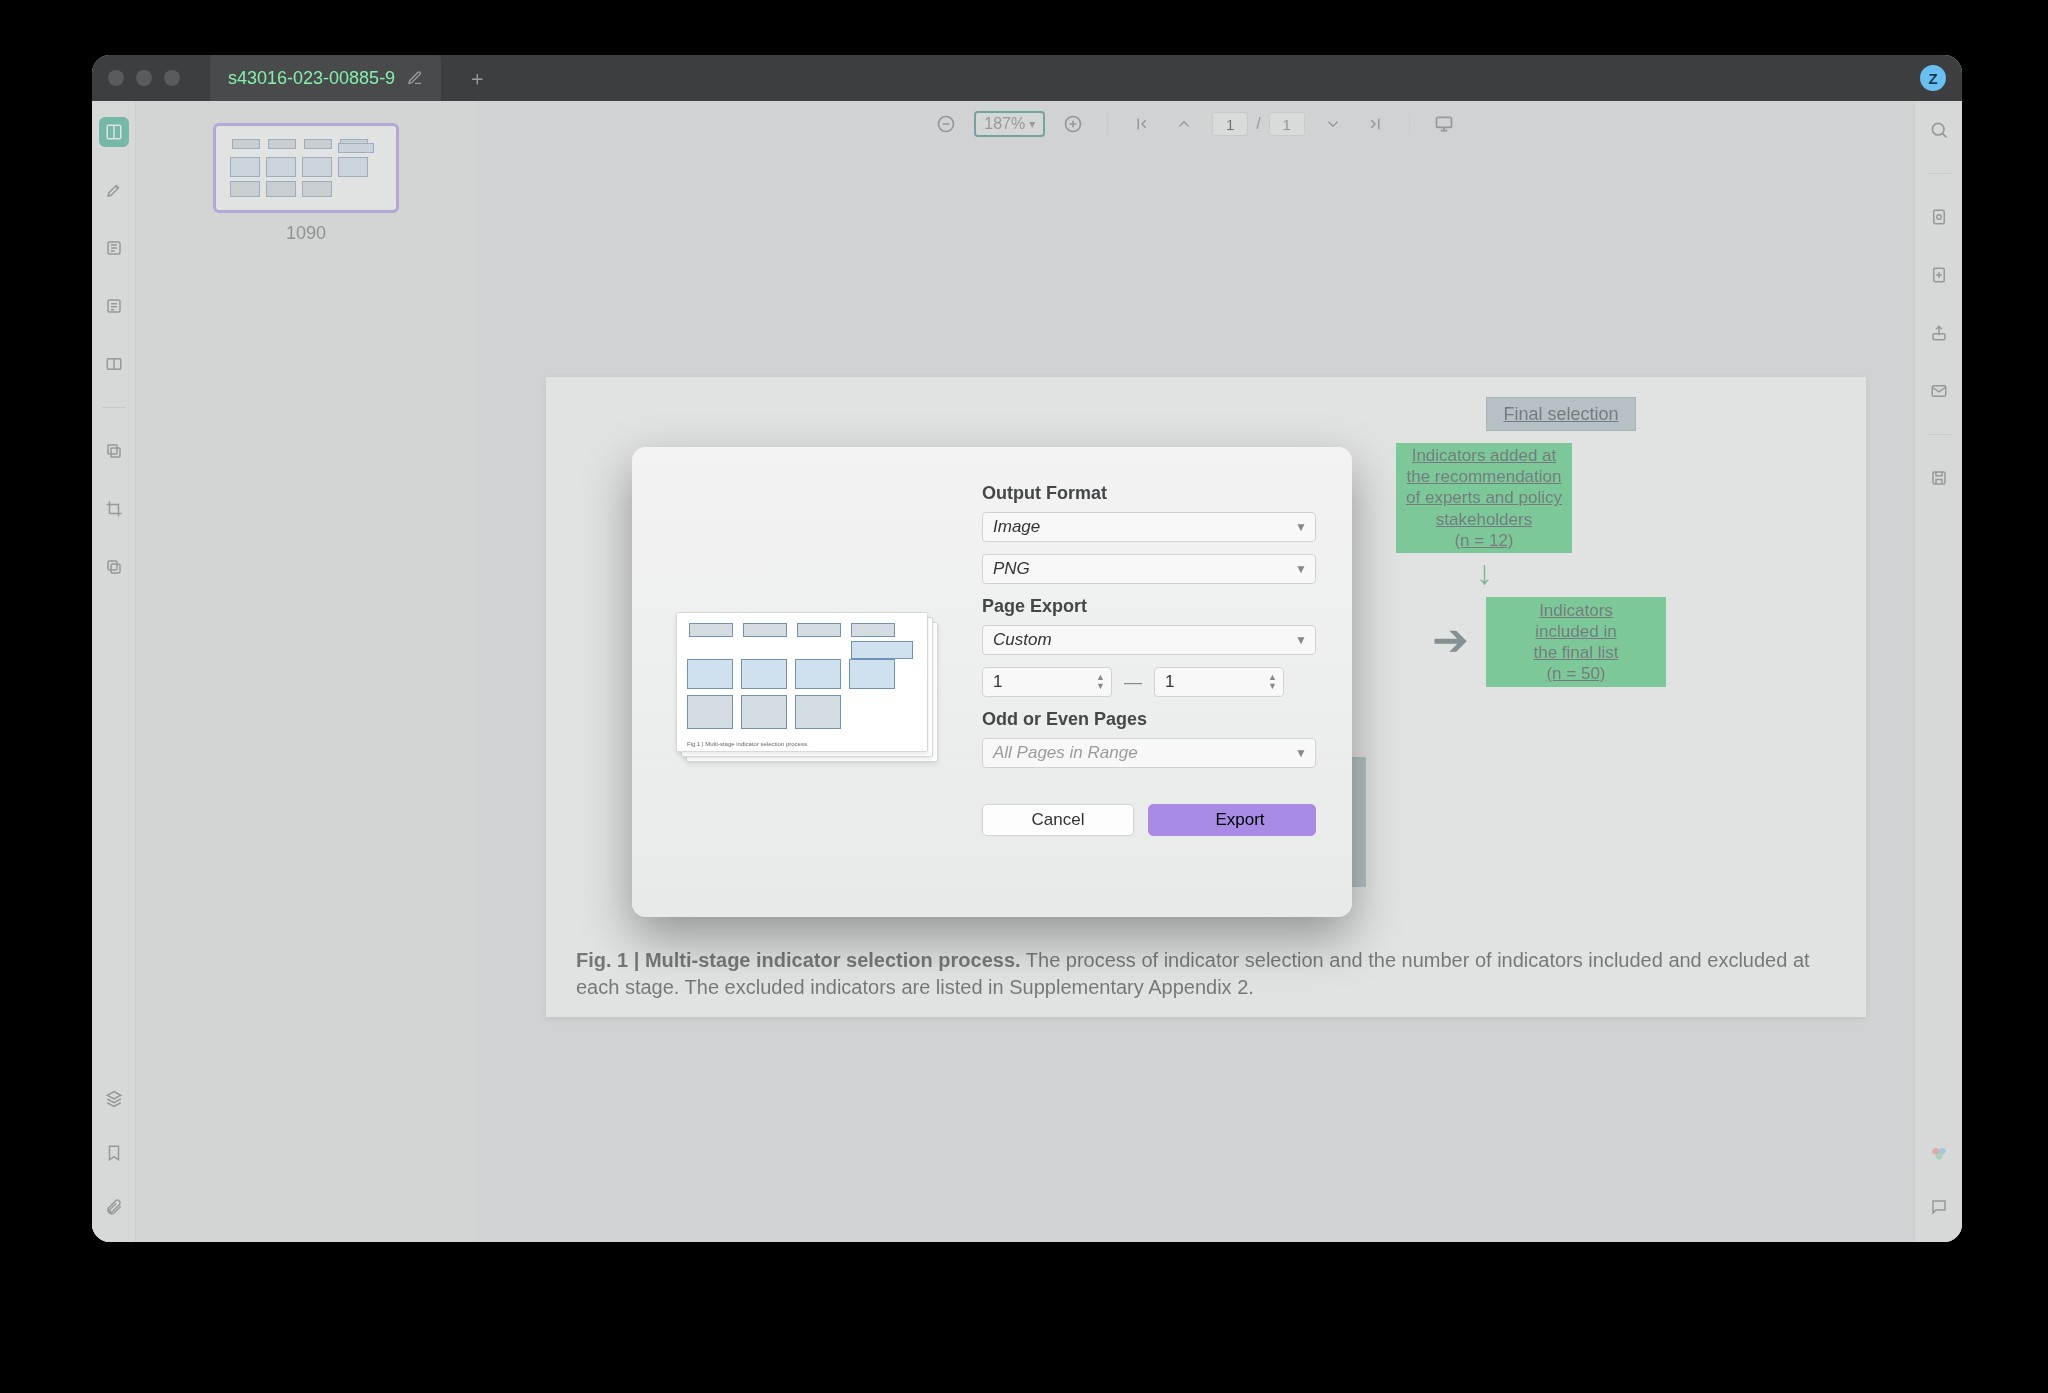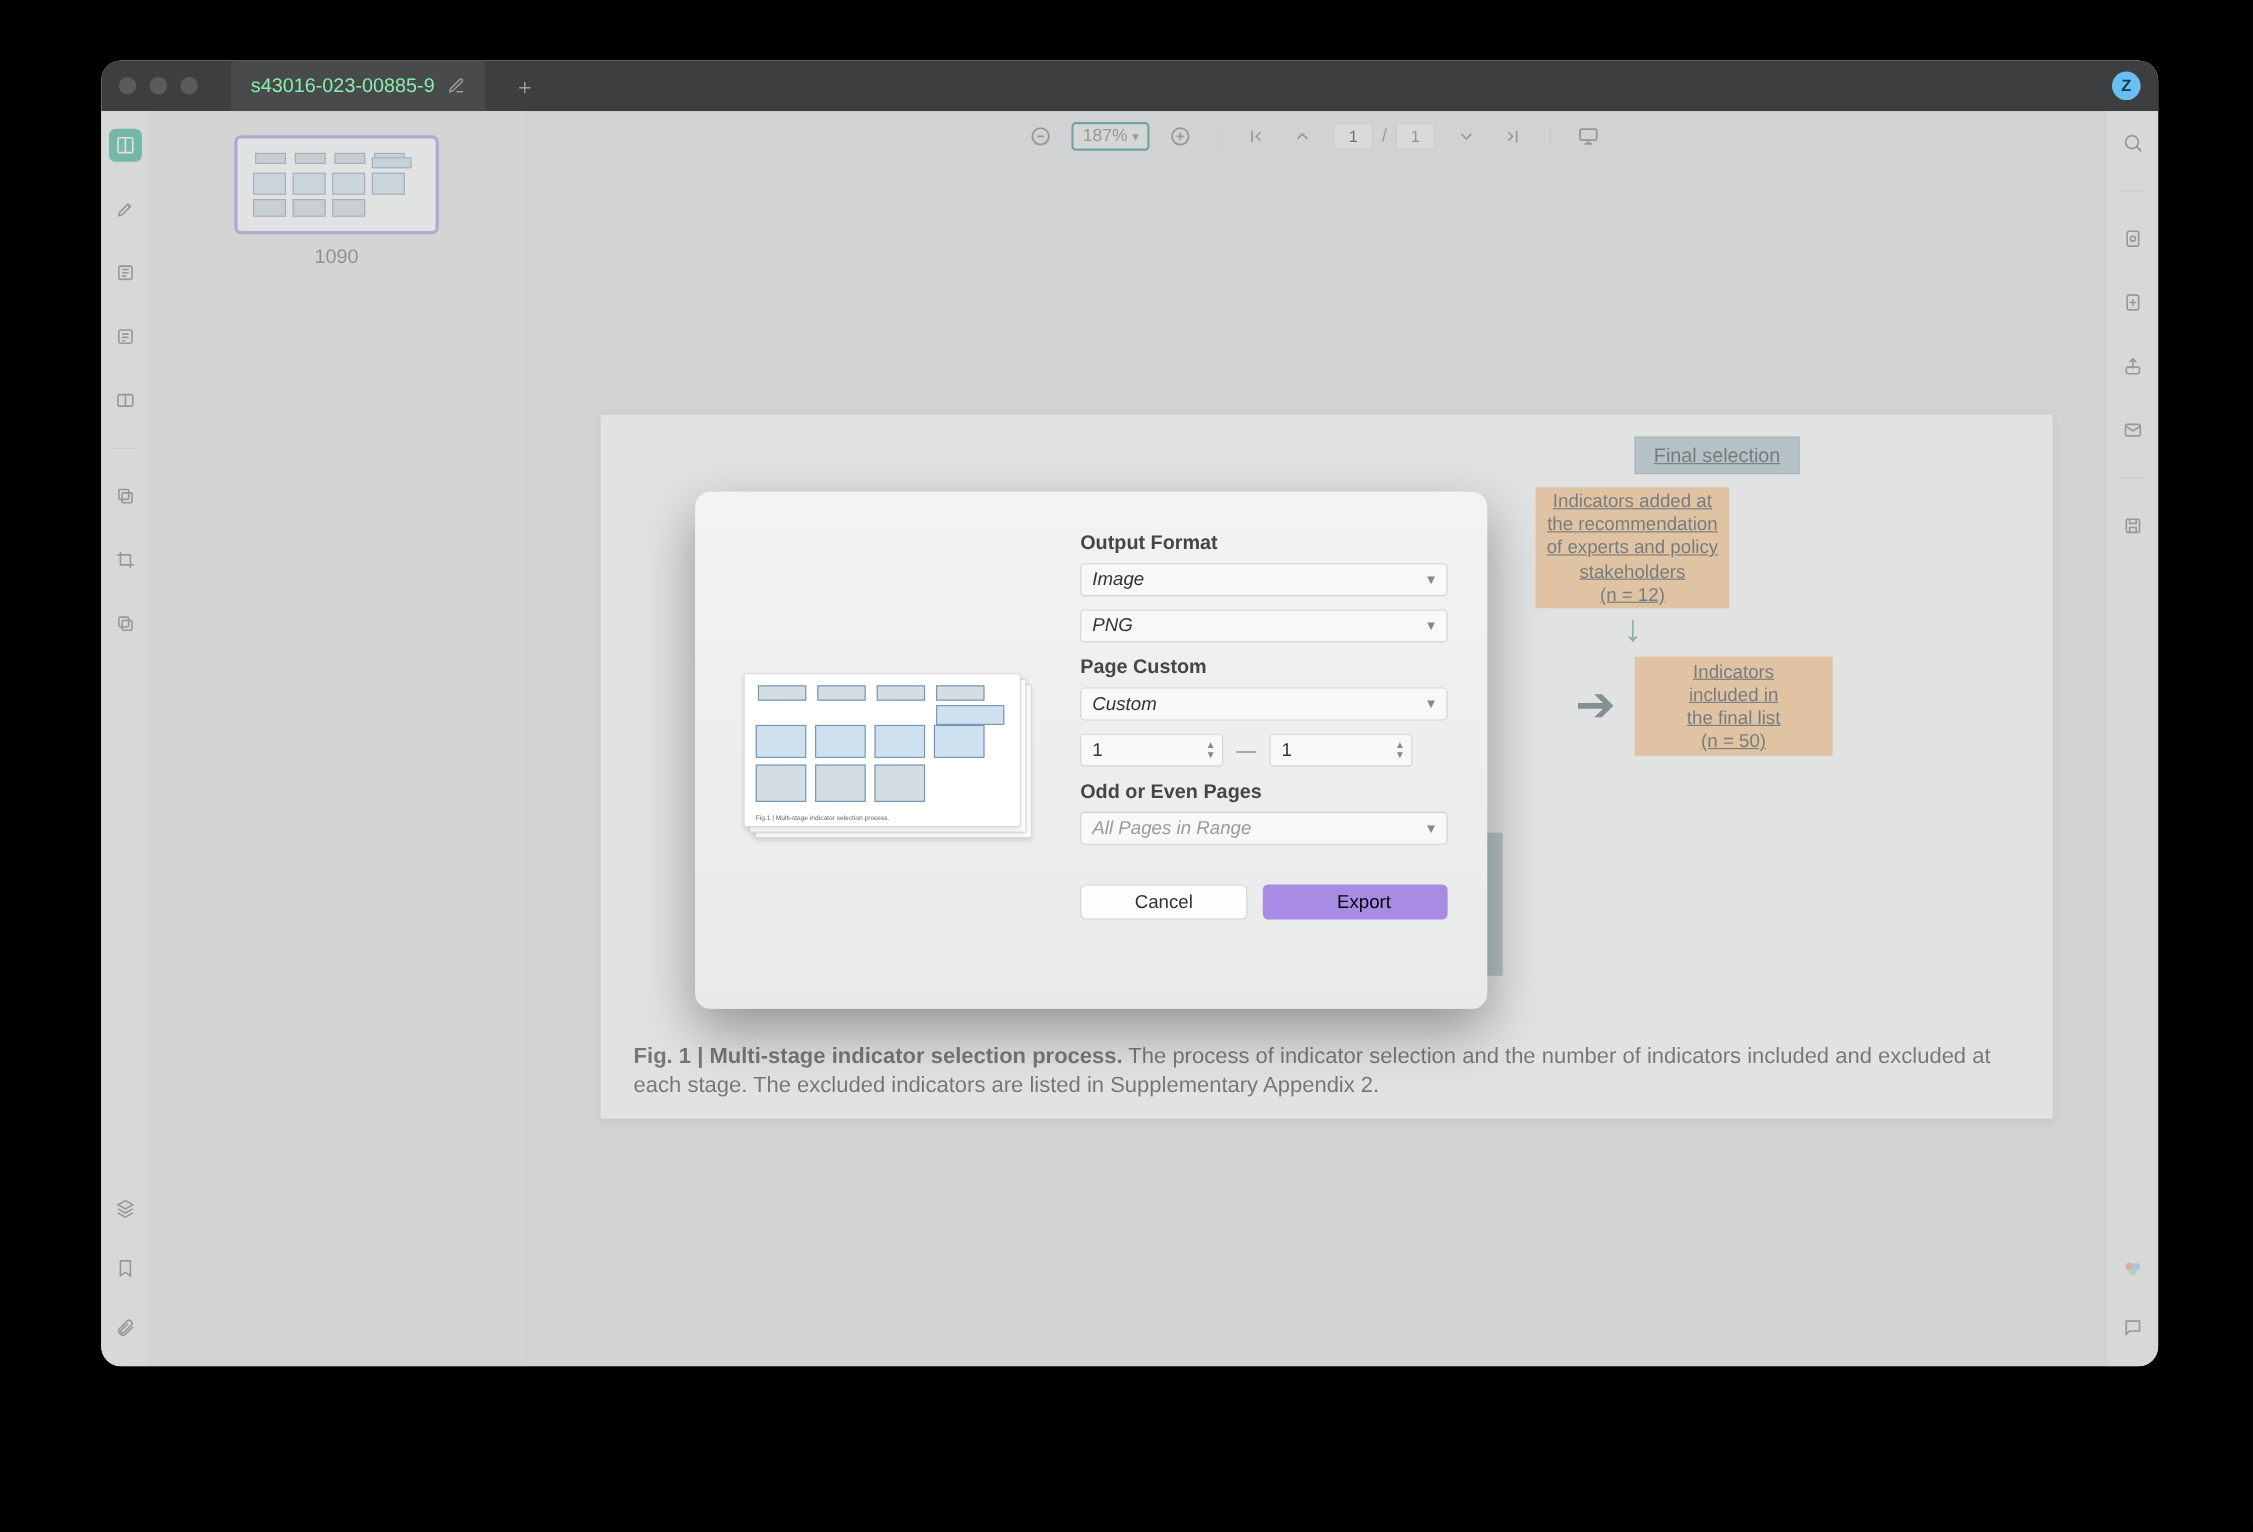--- a/index.html
+++ b/index.html
@@ -114,21 +114,21 @@
   overflow:hidden;
 }
 .page {
   position:absolute; left:70px; top:230px;
   width:1320px; height:640px;
   background:#fff;
   box-shadow: 0 2px 6px rgba(0,0,0,.15);
   padding: 20px 30px;
 }
 .fbx { position:absolute; background:#9db6bf; display:flex; align-items:center; justify-content:center; text-align:center; padding:6px 10px; font-size:17px; color:#0e1a1f; line-height:1.25;text-decoration:underline;}
-.fbx.blue { background:#fdba74; border:0; }
+.fbx.blue { background:#22c55e; border:0; }
 .fbx.head { background:#9db6bf; border:1px solid #7e99a3; font-size:18px;}
 .arrow { position:absolute; color:#2f4a52; font-size:44px; }
 .arrow.green { color:#2f9a58; font-size:34px; font-weight:700;}
 .caption { position:absolute; left:30px; right:30px; bottom:16px; font-size:20px; color:#111; font-family: Georgia, 'Times New Roman', serif; line-height:1.35;}
 .caption b { font-weight:700; }
 
 
 .overlay {
   position:absolute; inset:0;
   background: rgba(200,203,202,.55);
@@ -470,21 +470,21 @@
         <div class="mlabel">Output Format</div>
         <div class="msel">
           <span>Image</span>
           <span class="caret">▼</span>
         </div>
         <div class="msel">
           <span>PNG</span>
           <span class="caret">▼</span>
         </div>
 
-        <div class="mlabel" style="margin-top:6px;">Page Custom</div>
+        <div class="mlabel" style="margin-top:6px;">Page Export</div>
         <div class="msel">
           <span>Custom</span>
           <span class="caret">▼</span>
         </div>
         <div class="mrow">
           <div class="mnum">
             <span>1</span>
             <div class="spin">
                 <span>▲</span>
                 <span>▼</span>

